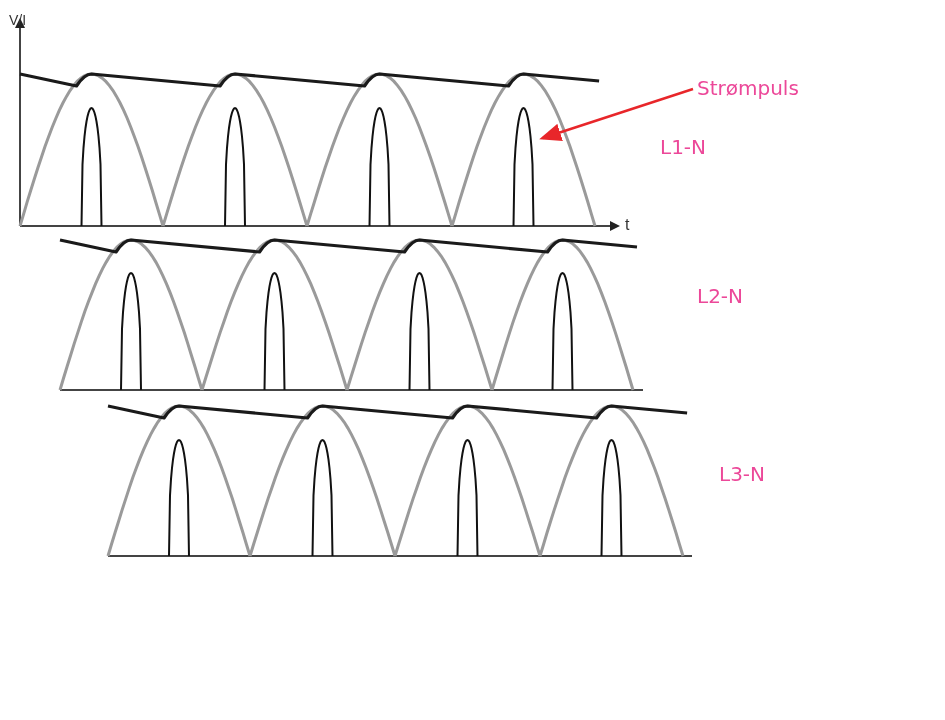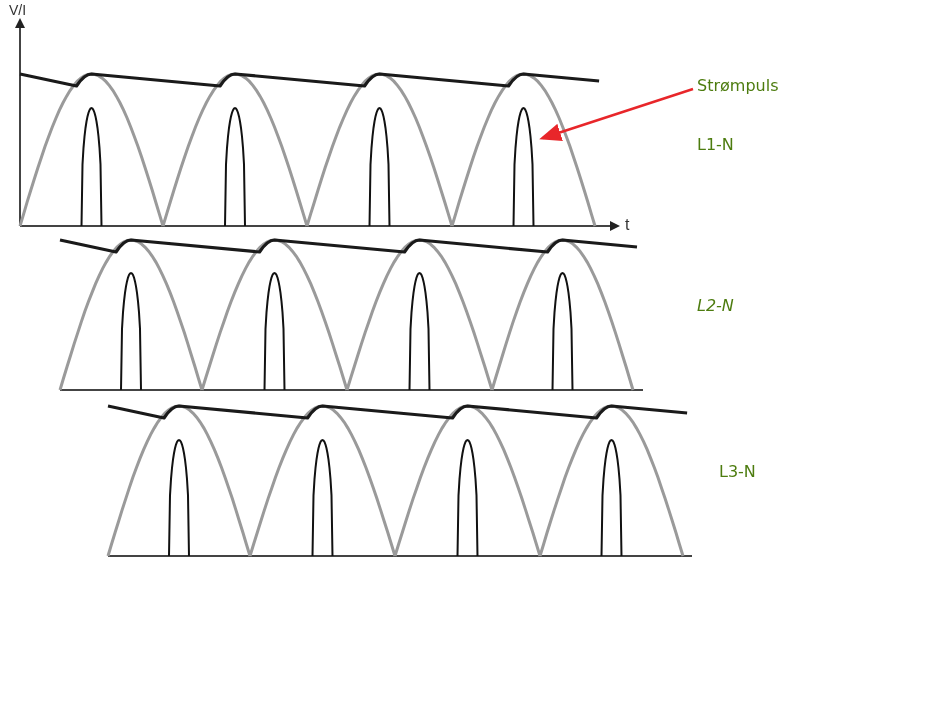--- a/index.html
+++ b/index.html
@@ -1,20 +1,20 @@
 <!DOCTYPE html>
 <html><head>
   <meta charset="utf-8">
   <style>
     html, body { margin: 0; padding: 0; background: #ffffff; }
     body { width: 945px; height: 720px; position: relative; overflow: hidden;
            font-family: "Liberation Sans", "DejaVu Sans", sans-serif; }
     svg { position: absolute; left: 0; top: 0; }
     .lbl { position: absolute; font-family: "DejaVu Sans", "Liberation Sans", sans-serif;
-           color: #4d7c0f; font-size: 16px; white-space: nowrap; }
+           color: #ec4899; font-size: 20px; white-space: nowrap; }
     .axis-lbl { position: absolute; font-family: "Liberation Sans", sans-serif; color: #333; font-size: 14px; }
   </style>
 </head>
 <body>
 
 <svg id="diagram" width="945" height="720" viewBox="0 0 945 720" xmlns="http://www.w3.org/2000/svg">
   <defs>
     <marker id="ax-arrow" markerWidth="10" markerHeight="10" refX="8" refY="5" orient="auto" markerUnits="userSpaceOnUse">
       <path d="M0,0 L10,5 L0,10 z" fill="#222"></path>
     </marker>
@@ -54,19 +54,19 @@
       <path d="M395.0,556.0L398.6,544.2L402.3,532.5L405.9,521.0L409.5,509.6L413.1,498.6L416.8,487.9L420.4,477.6L424.0,467.8L427.6,458.6L431.3,449.9L434.9,441.9L438.5,434.6L442.1,428.1L445.8,422.3L449.4,417.4L453.0,413.3L456.6,410.1L460.3,407.8L463.9,406.5L467.5,406.0L471.1,406.5L474.8,407.8L478.4,410.1L482.0,413.3L485.6,417.4L489.3,422.3L492.9,428.1L496.5,434.6L500.1,441.9L503.8,449.9L507.4,458.6L511.0,467.8L514.6,477.6L518.3,487.9L521.9,498.6L525.5,509.6L529.1,521.0L532.8,532.5L536.4,544.2L540.0,556.0" fill="none" stroke="#9a9a9a" stroke-width="3"></path>
       <path d="M457.5,556L457.5,556.0L458.5,495.4L459.5,479.1L460.5,468.0L461.5,459.7L462.5,453.3L463.5,448.3L464.5,444.6L465.5,442.0L466.5,440.5L467.5,440.0L468.5,440.5L469.5,442.0L470.5,444.6L471.5,448.3L472.5,453.3L473.5,459.7L474.5,468.0L475.5,479.1L476.5,495.4L477.5,556.0" fill="none" stroke="#111111" stroke-width="2"></path>
       <path d="M540.0,556.0L543.6,544.2L547.1,532.5L550.7,521.0L554.3,509.6L557.9,498.6L561.5,487.9L565.0,477.6L568.6,467.8L572.2,458.6L575.8,449.9L579.3,441.9L582.9,434.6L586.5,428.1L590.0,422.3L593.6,417.4L597.2,413.3L600.8,410.1L604.4,407.8L607.9,406.5L611.5,406.0L615.1,406.5L618.6,407.8L622.2,410.1L625.8,413.3L629.4,417.4L633.0,422.3L636.5,428.1L640.1,434.6L643.7,441.9L647.3,449.9L650.8,458.6L654.4,467.8L658.0,477.6L661.5,487.9L665.1,498.6L668.7,509.6L672.3,521.0L675.9,532.5L679.4,544.2L683.0,556.0" fill="none" stroke="#9a9a9a" stroke-width="3"></path>
       <path d="M601.5,556L601.5,556.0L602.5,495.4L603.5,479.1L604.5,468.0L605.5,459.7L606.5,453.3L607.5,448.3L608.5,444.6L609.5,442.0L610.5,440.5L611.5,440.0L612.5,440.5L613.5,442.0L614.5,444.6L615.5,448.3L616.5,453.3L617.5,459.7L618.5,468.0L619.5,479.1L620.5,495.4L621.5,556.0" fill="none" stroke="#111111" stroke-width="2"></path>
       <path d="M108,406L164,418Q172,406 179,406L307.5,418Q315.5,406 322.5,406L452.5,418Q460.5,406 467.5,406L596.5,418Q604.5,406 611.5,406L687.1,413" fill="none" stroke="#1a1a1a" stroke-width="3.2" stroke-linejoin="round"></path>
     </g>
 
   <line x1="693" y1="89" x2="543" y2="138" stroke="#e8262a" stroke-width="2.5" marker-end="url(#red-arrow)"></line>
 </svg>
 
-<div class="axis-lbl" style="left:9px; top:2px;">V/I</div>
+<div class="axis-lbl" style="left:9px; top:12px;">V/I</div>
 <div class="axis-lbl" style="left:625px; top:216px; font-size:16px;">t</div>
 
 <div class="lbl" style="left:697px; top:76px;">Strømpuls</div>
-<div class="lbl" style="left:697px; top:135px;">L1-N</div>
-<div class="lbl" style="left:697px; top:296px;font-style:italic;">L2-N</div>
+<div class="lbl" style="left:660px; top:135px;">L1-N</div>
+<div class="lbl" style="left:697px; top:284px;">L2-N</div>
 <div class="lbl" style="left:697px; top:462px;margin-left:22px;">L3-N</div>
 
 </body></html>

